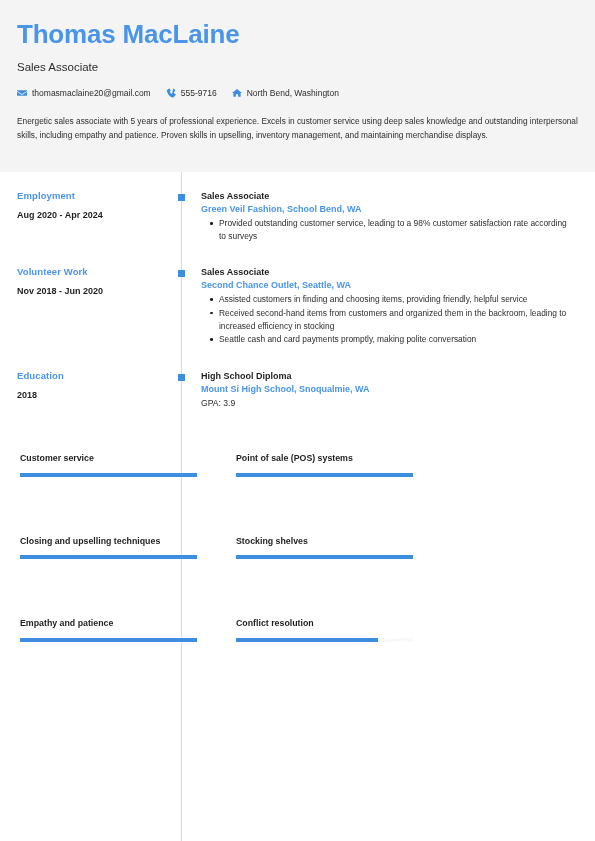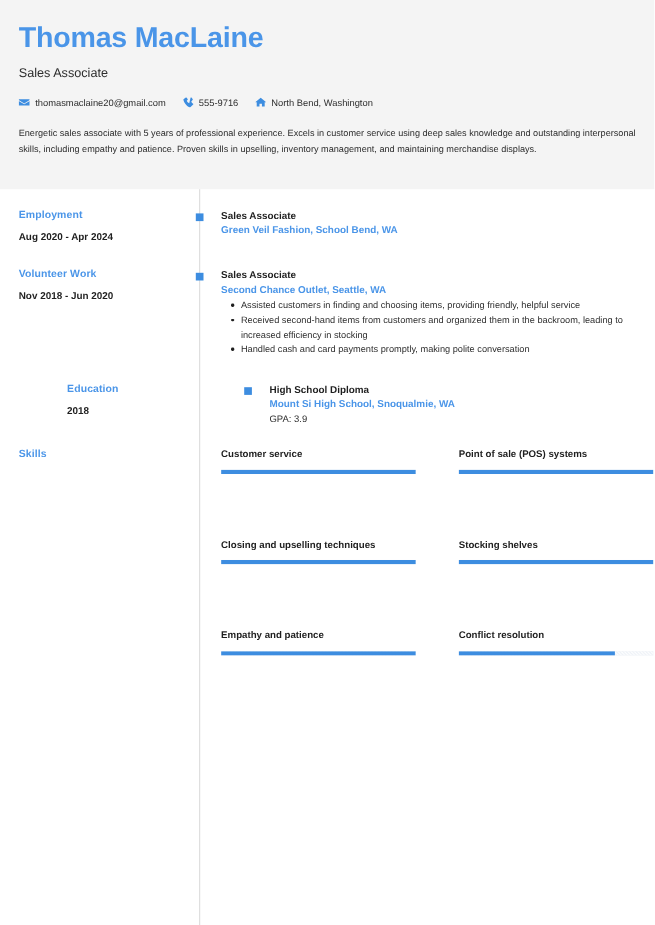--- a/index.html
+++ b/index.html
@@ -205,21 +205,21 @@
     position: absolute;
     left: 0;
     top: 0;
     height: 100%;
     background: #3d8de0;
     z-index: 2;
   }
 
   .gap-employment { margin-bottom: 22px; }
   .gap-volunteer  { margin-bottom: 23px; }
-  .gap-education  { margin-bottom: 20px; padding-left: 44px; }
+  .gap-education  { margin-bottom: 44px; }
 </style>
 </head>
 <body>
 
 <div class="header">
   <h1 class="name">Thomas MacLaine</h1>
   <div class="job-title">Sales Associate</div>
 
   <div class="contact-row">
     <div class="contact-item">
@@ -259,58 +259,56 @@
   <div class="section gap-employment">
     <div class="col-left">
       <h2 class="section-heading">Employment</h2>
       <div class="date-range">Aug 2020 - Apr 2024</div>
     </div>
     <div class="col-right">
       <span class="marker"></span>
       <div class="entry-title">Sales Associate</div>
       <div class="entry-org">Green Veil Fashion, School Bend, WA</div>
       <ul class="bullets">
+        <li>Provided outstanding customer service, leading to a 98% customer satisfaction rate according to surveys</li>
       </ul>
     </div>
   </div>
 
   <div class="section gap-volunteer">
     <div class="col-left">
       <h2 class="section-heading">Volunteer Work</h2>
       <div class="date-range">Nov 2018 - Jun 2020</div>
     </div>
     <div class="col-right">
       <span class="marker"></span>
       <div class="entry-title">Sales Associate</div>
       <div class="entry-org">Second Chance Outlet, Seattle, WA</div>
       <ul class="bullets">
         <li>Assisted customers in finding and choosing items, providing friendly, helpful service</li>
         <li>Received second-hand items from customers and organized them in the backroom, leading to increased efficiency in stocking</li>
-        <li>Handled cash and card payments promptly, making polite conversation</li>
+        <li>Seattle cash and card payments promptly, making polite conversation</li>
       </ul>
     </div>
   </div>
 
   <div class="section gap-education">
     <div class="col-left">
       <h2 class="section-heading">Education</h2>
       <div class="date-range">2018</div>
     </div>
     <div class="col-right">
       <span class="marker"></span>
       <div class="entry-title">High School Diploma</div>
       <div class="entry-org">Mount Si High School, Snoqualmie, WA</div>
       <div class="entry-extra">GPA: 3.9</div>
     </div>
   </div>
 
   <div class="section">
-    <div class="col-left">
-      <h2 class="section-heading">Skills</h2>
-    </div>
     <div class="col-right">
       <div class="skills-grid">
 
         <div class="skill">
           <div class="skill-name">Customer service</div>
           <div class="skill-track">
             <div class="skill-fill" style="width: 100%;"></div>
           </div>
         </div>
 

